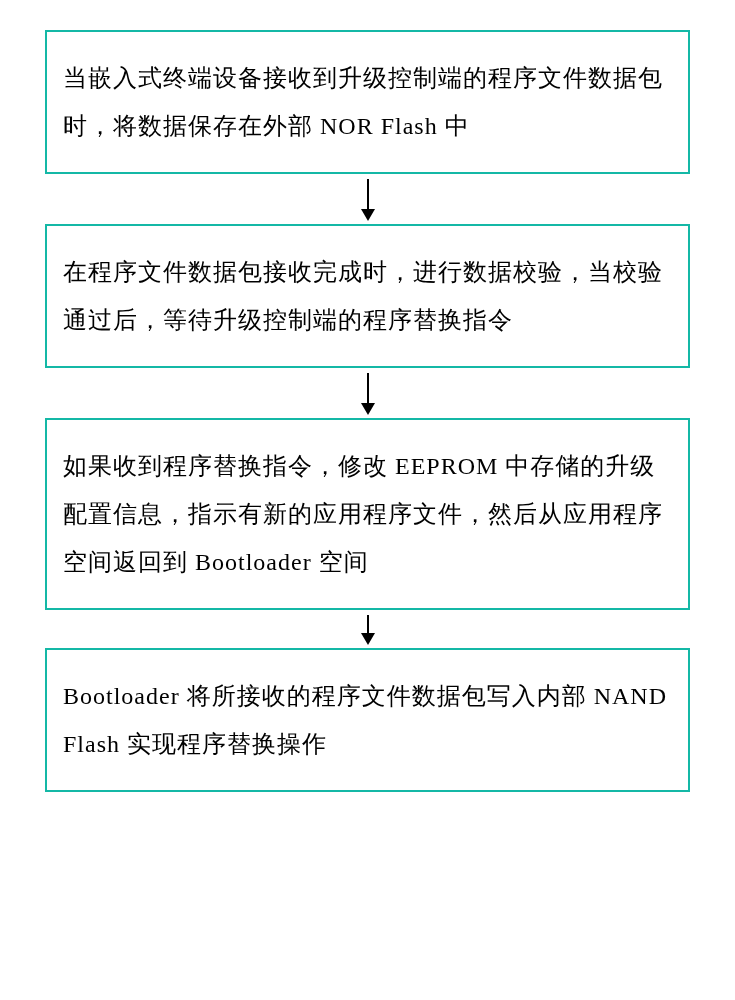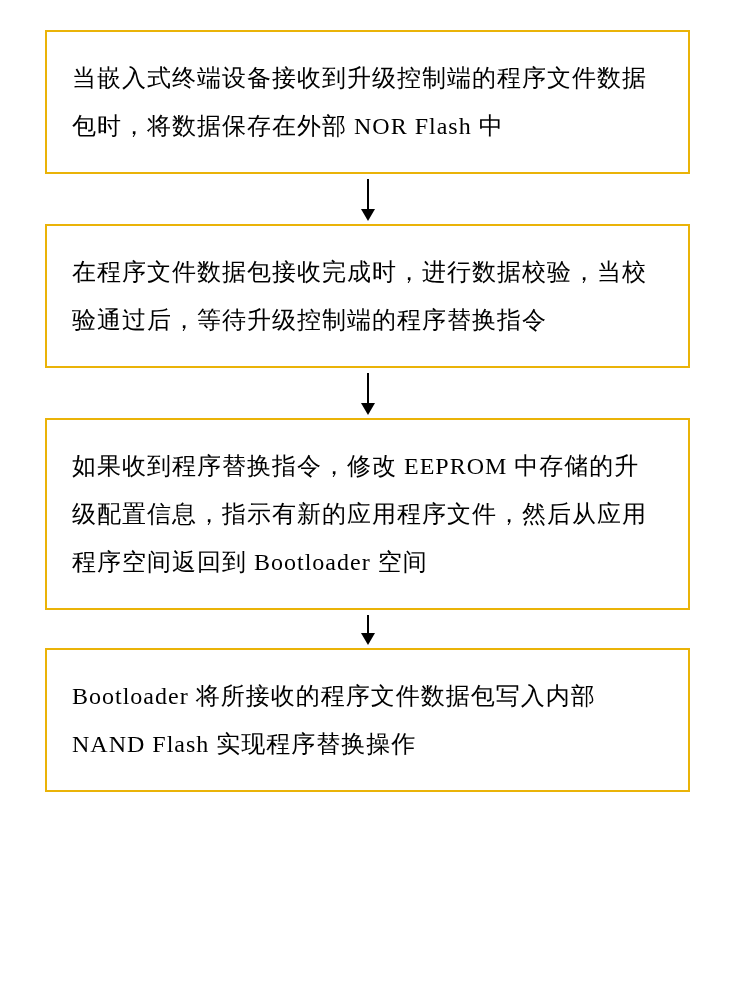--- a/index.html
+++ b/index.html
@@ -14,22 +14,22 @@
       background: #ffffff;
       font-family: "SimSun", "宋体", serif;
       padding: 30px 45px;
       display: flex;
       flex-direction: column;
       align-items: center;
     }
     
     .flow-box {
       width: 100%;
-      border: 2px solid #eab308;
-      padding: 22px 25px;
+      border: 2px solid #14b8a6;
+      padding: 22px 16px;
       font-size: 24px;
       line-height: 2.0;
       background: #ffffff;
       text-align: left;
       letter-spacing: 1px;
     }
     
     .arrow {
       display: flex;
       flex-direction: column;

